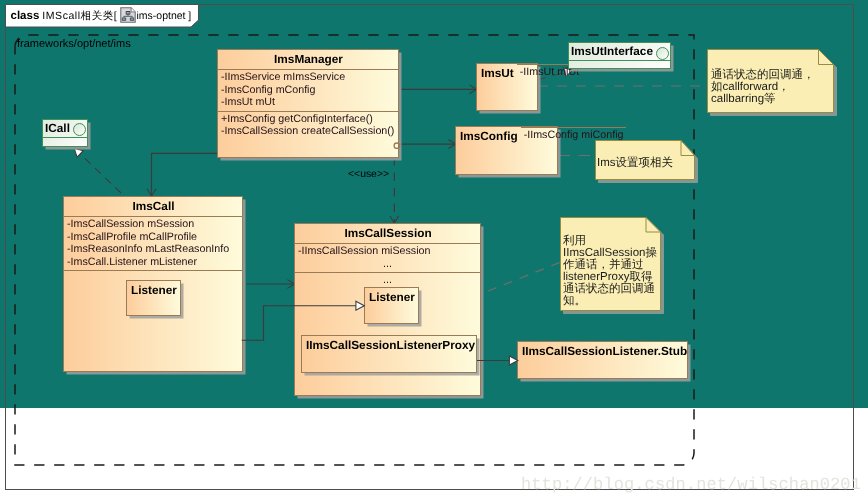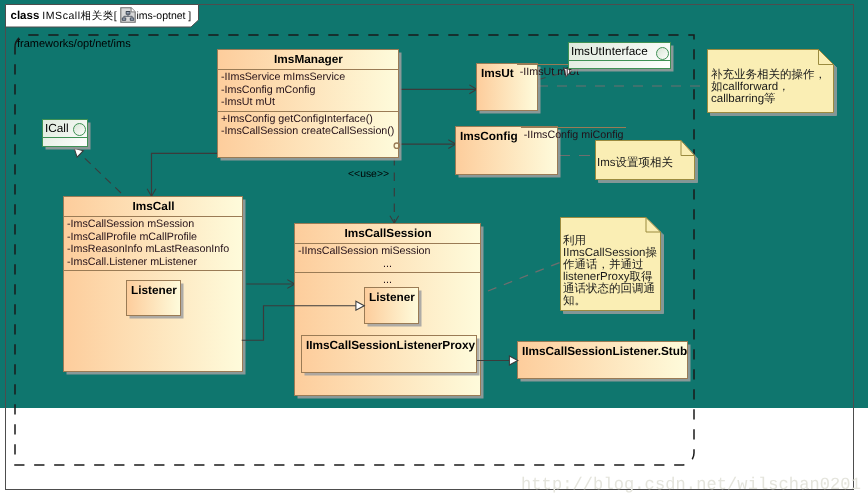--- a/index.html
+++ b/index.html
@@ -44,21 +44,21 @@
             padding:1px 3px 2px 3px;line-height:12.6px;}
   .cls .sec div{white-space:nowrap;}
   .cls .sec.empty{padding:0;flex:1 1 auto;min-height:8px;}
   .cls.nested{display:flex;flex-direction:row;}
   .cls .body{position:relative;}
 
   
   .iface{position:absolute;box-sizing:border-box;border:1px solid #3f9154;
          background:linear-gradient(135deg,#dfeadd 0%,#f4f8f3 70%,#ffffff 100%);
          box-shadow:3px 3px 0 -0.5px rgba(160,160,160,.85);}
-  .iface .hdr{font-weight:normal;font-size:11.8px;color:#000;
+  .iface .hdr{font-weight:bold;font-size:11.8px;color:#000;
               padding:2px 20px 1px 2px;line-height:13.5px;white-space:nowrap;}
   .iface .sec{border-top:1px solid #3f9154;flex:1 1 auto;}
   .iface{display:flex;flex-direction:column;}
   .iface .circ{position:absolute;width:11px;height:11px;box-sizing:content-box;
                border:1px solid #3f9154;border-radius:50%;
                background:linear-gradient(135deg,#d7e5d6 0%,#eef4ec 60%,#fbfdfa 100%);}
 
   
   .note{position:absolute;box-sizing:border-box;
         filter:drop-shadow(3px 3px 0 rgba(160,160,160,.8));}
@@ -227,21 +227,21 @@
     <div class="sec"></div>
     <div class="circ" style="left:86.5px;top:3.5px"></div>
   </div>
 
   <div class="note" style="left:707px;top:49px;width:127px;height:64px;z-index:9">
     <svg width="127" height="64" viewBox="0 0 127 64">
       <path d="M0.5 0.5 H111.5 L126.5 15.5 V63.5 H0.5 Z" fill="#faeeb4" stroke="#9b8b3f" stroke-width="1"></path>
       <path d="M111.5 0.5 V15.5 H126.5" fill="none" stroke="#9b8b3f" stroke-width="1"></path>
     </svg>
     <div class="txt" style="left:4px;top:19.5px">
-      <div class="cjk">补充业务相关的操作，</div>
+      <div class="cjk">通话状态的回调通，</div>
       <div class="cjk">如callforward，</div>
       <div class="cjk">callbarring等</div>
     </div>
   </div>
 
   <div class="note" style="left:595px;top:140px;width:100px;height:40px;z-index:9">
     <svg width="100" height="40" viewBox="0 0 100 40">
       <path d="M0.5 0.5 H86 L99.5 15.5 V39.5 H0.5 Z" fill="#faeeb4" stroke="#9b8b3f" stroke-width="1"></path>
       <path d="M86 0.5 V15.5 H99.5" fill="none" stroke="#9b8b3f" stroke-width="1"></path>
     </svg>

